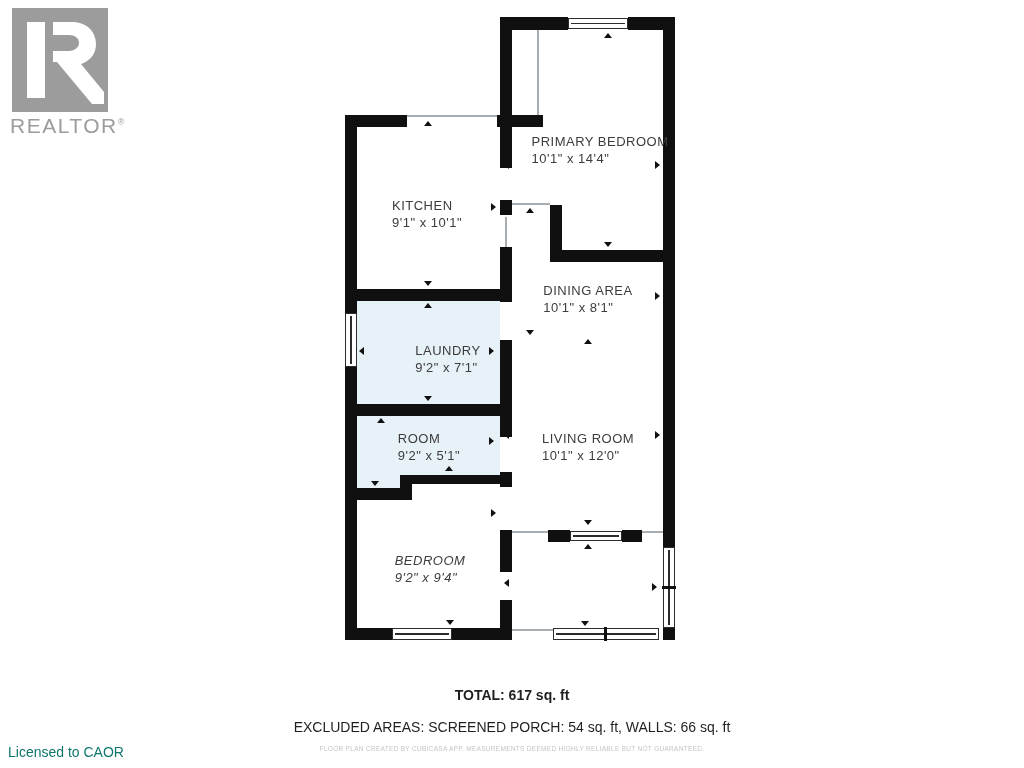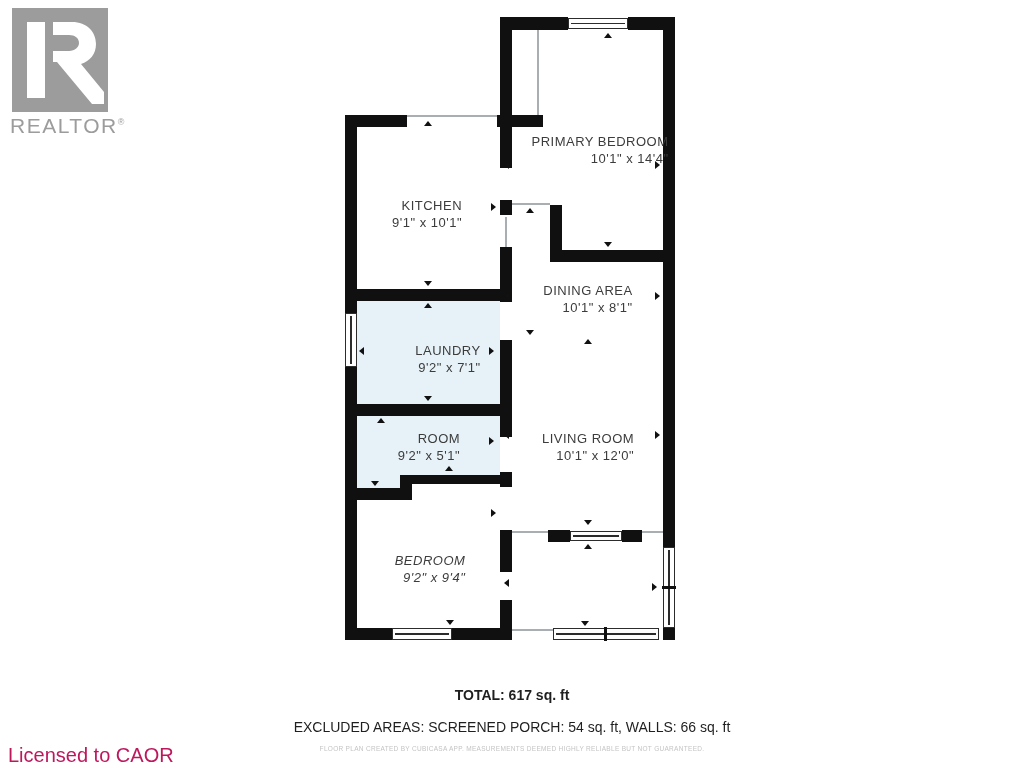--- a/index.html
+++ b/index.html
@@ -9,39 +9,39 @@
   .wall{position:absolute;background:#101010;}
   .tline{position:absolute;background:#a9aeb3;}
   .fill{position:absolute;background:#e6f2f8;}
 
   .win{position:absolute;background:#fff;border:1.5px solid #2c2c2c;box-sizing:border-box;}
   .win .mid-h{position:absolute;left:2px;right:2px;top:50%;height:1.5px;margin-top:-1px;background:#2c2c2c;}
   .win .mid-v{position:absolute;top:2px;bottom:2px;left:50%;width:1.5px;margin-left:-1px;background:#2c2c2c;}
   .win .tick-h{position:absolute;top:-2px;bottom:-2px;width:3px;background:#101010;}
   .win .tick-v{position:absolute;left:-2px;right:-2px;height:3px;background:#101010;}
 
-  .room-label{position:absolute;transform:translateX(-50%);text-align:right;color:#3c3c3c;
+  .room-label{position:absolute;transform:translateX(-50%);text-align:left;color:#3c3c3c;
               font-size:13px;line-height:17px;letter-spacing:.5px;white-space:nowrap;}
 
   .ar{position:absolute;width:0;height:0;border:solid transparent;}
   .ar-up{border-width:0 4px 5px 4px;border-bottom-color:#111;}
   .ar-down{border-width:5px 4px 0 4px;border-top-color:#111;}
   .ar-left{border-width:4px 5px 4px 0;border-right-color:#111;}
   .ar-right{border-width:4px 0 4px 5px;border-left-color:#111;}
 
   .logo-box{position:absolute;left:12px;top:8px;width:96px;height:104px;}
   .logo-text{position:absolute;left:10px;top:114px;color:#9c9c9c;font-size:21px;letter-spacing:1.5px;}
   .logo-text sup{font-size:9px;letter-spacing:0;}
 
   .summary{position:absolute;left:0;width:1024px;text-align:center;color:#1f1f1f;}
   .sum-total{top:687px;font-size:14px;font-weight:bold;}
   .sum-floor{top:704px;font-size:14px;}
   .sum-excl{top:719px;font-size:14px;}
   .disclaimer{top:745px;font-size:6.5px;color:#c4c4c4;letter-spacing:.3px;}
-  .license{position:absolute;left:8px;top:744px;font-size:20px;color:#be185d;}
+  .license{position:absolute;left:8px;top:744px;font-size:14px;color:#0f766e;}
 </style>
 </head>
 <body>
 
 <div id="stage">
 
   <div class="logo-box">
     <svg width="96" height="104" viewBox="0 0 96 104" xmlns="http://www.w3.org/2000/svg">
       <rect x="0" y="0" width="96" height="104" fill="#9c9c9c"></rect>
       <rect x="15" y="14" width="18" height="76" fill="#ffffff"></rect>

